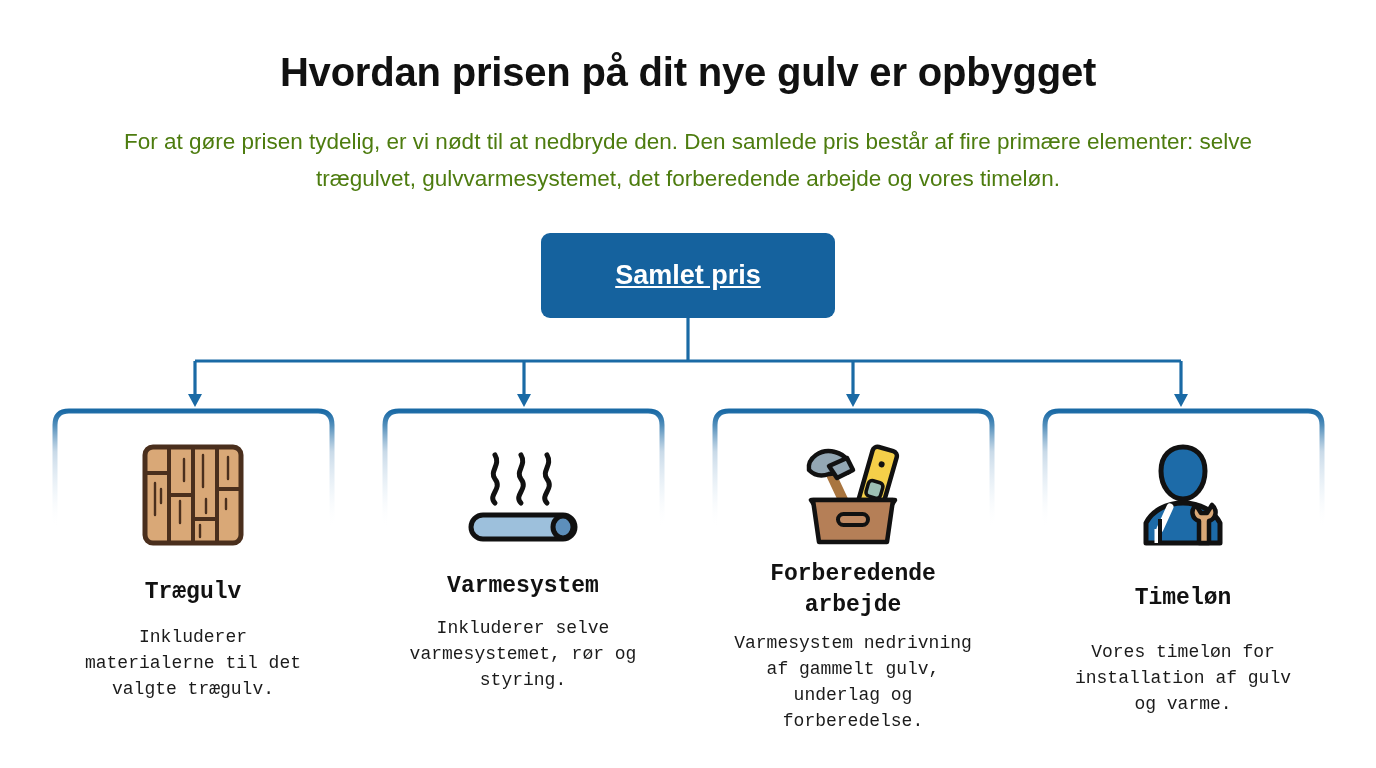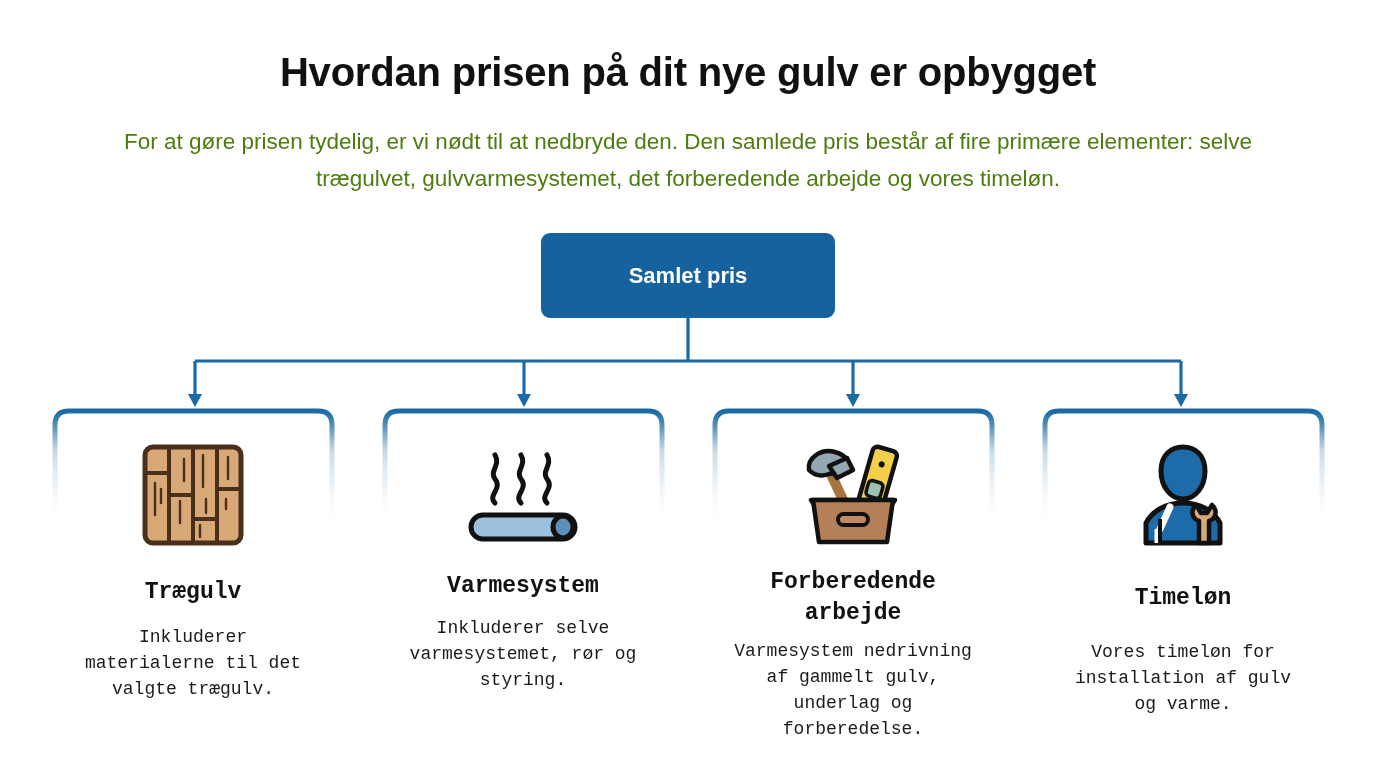--- a/index.html
+++ b/index.html
@@ -51,22 +51,23 @@
     width: 294px;
     height: 85px;
     background: #15629e;
     border-radius: 9px;
     display: flex;
     align-items: center;
     justify-content: center;
   }
   #root-node-label {
     color: #ffffff;
-    font-size: 22px;
+    font-size: 27px;
     font-weight: bold;
+    text-decoration: underline;
   }
 
   
   #connectors {
     position: absolute;
     left: 0;
     top: 0;
     width: 1376px;
     height: 768px;
     pointer-events: none;
@@ -130,21 +131,21 @@
     text-align: center;
     font-size: 18px;
     line-height: 26px;
     color: #1b1b1b;
     padding: 0 22px;
   }
 
   
   .card.c1 .card-title { margin-top: 22px; }
   .card.c2 .card-title { margin-top: 16px; }
-  .card.c3 .card-title { margin-top: 12px; }
+  .card.c3 .card-title { margin-top: 4px; }
   .card.c4 .card-title { margin-top: 28px; }
 
   .card.c1 .card-desc { margin-top: 16px; }
   .card.c2 .card-desc { margin-top: 13px; }
   .card.c3 .card-desc { margin-top: 9px; }
   .card.c4 .card-desc { margin-top: 25px; }
 </style>
 </head>
 <body>
 

